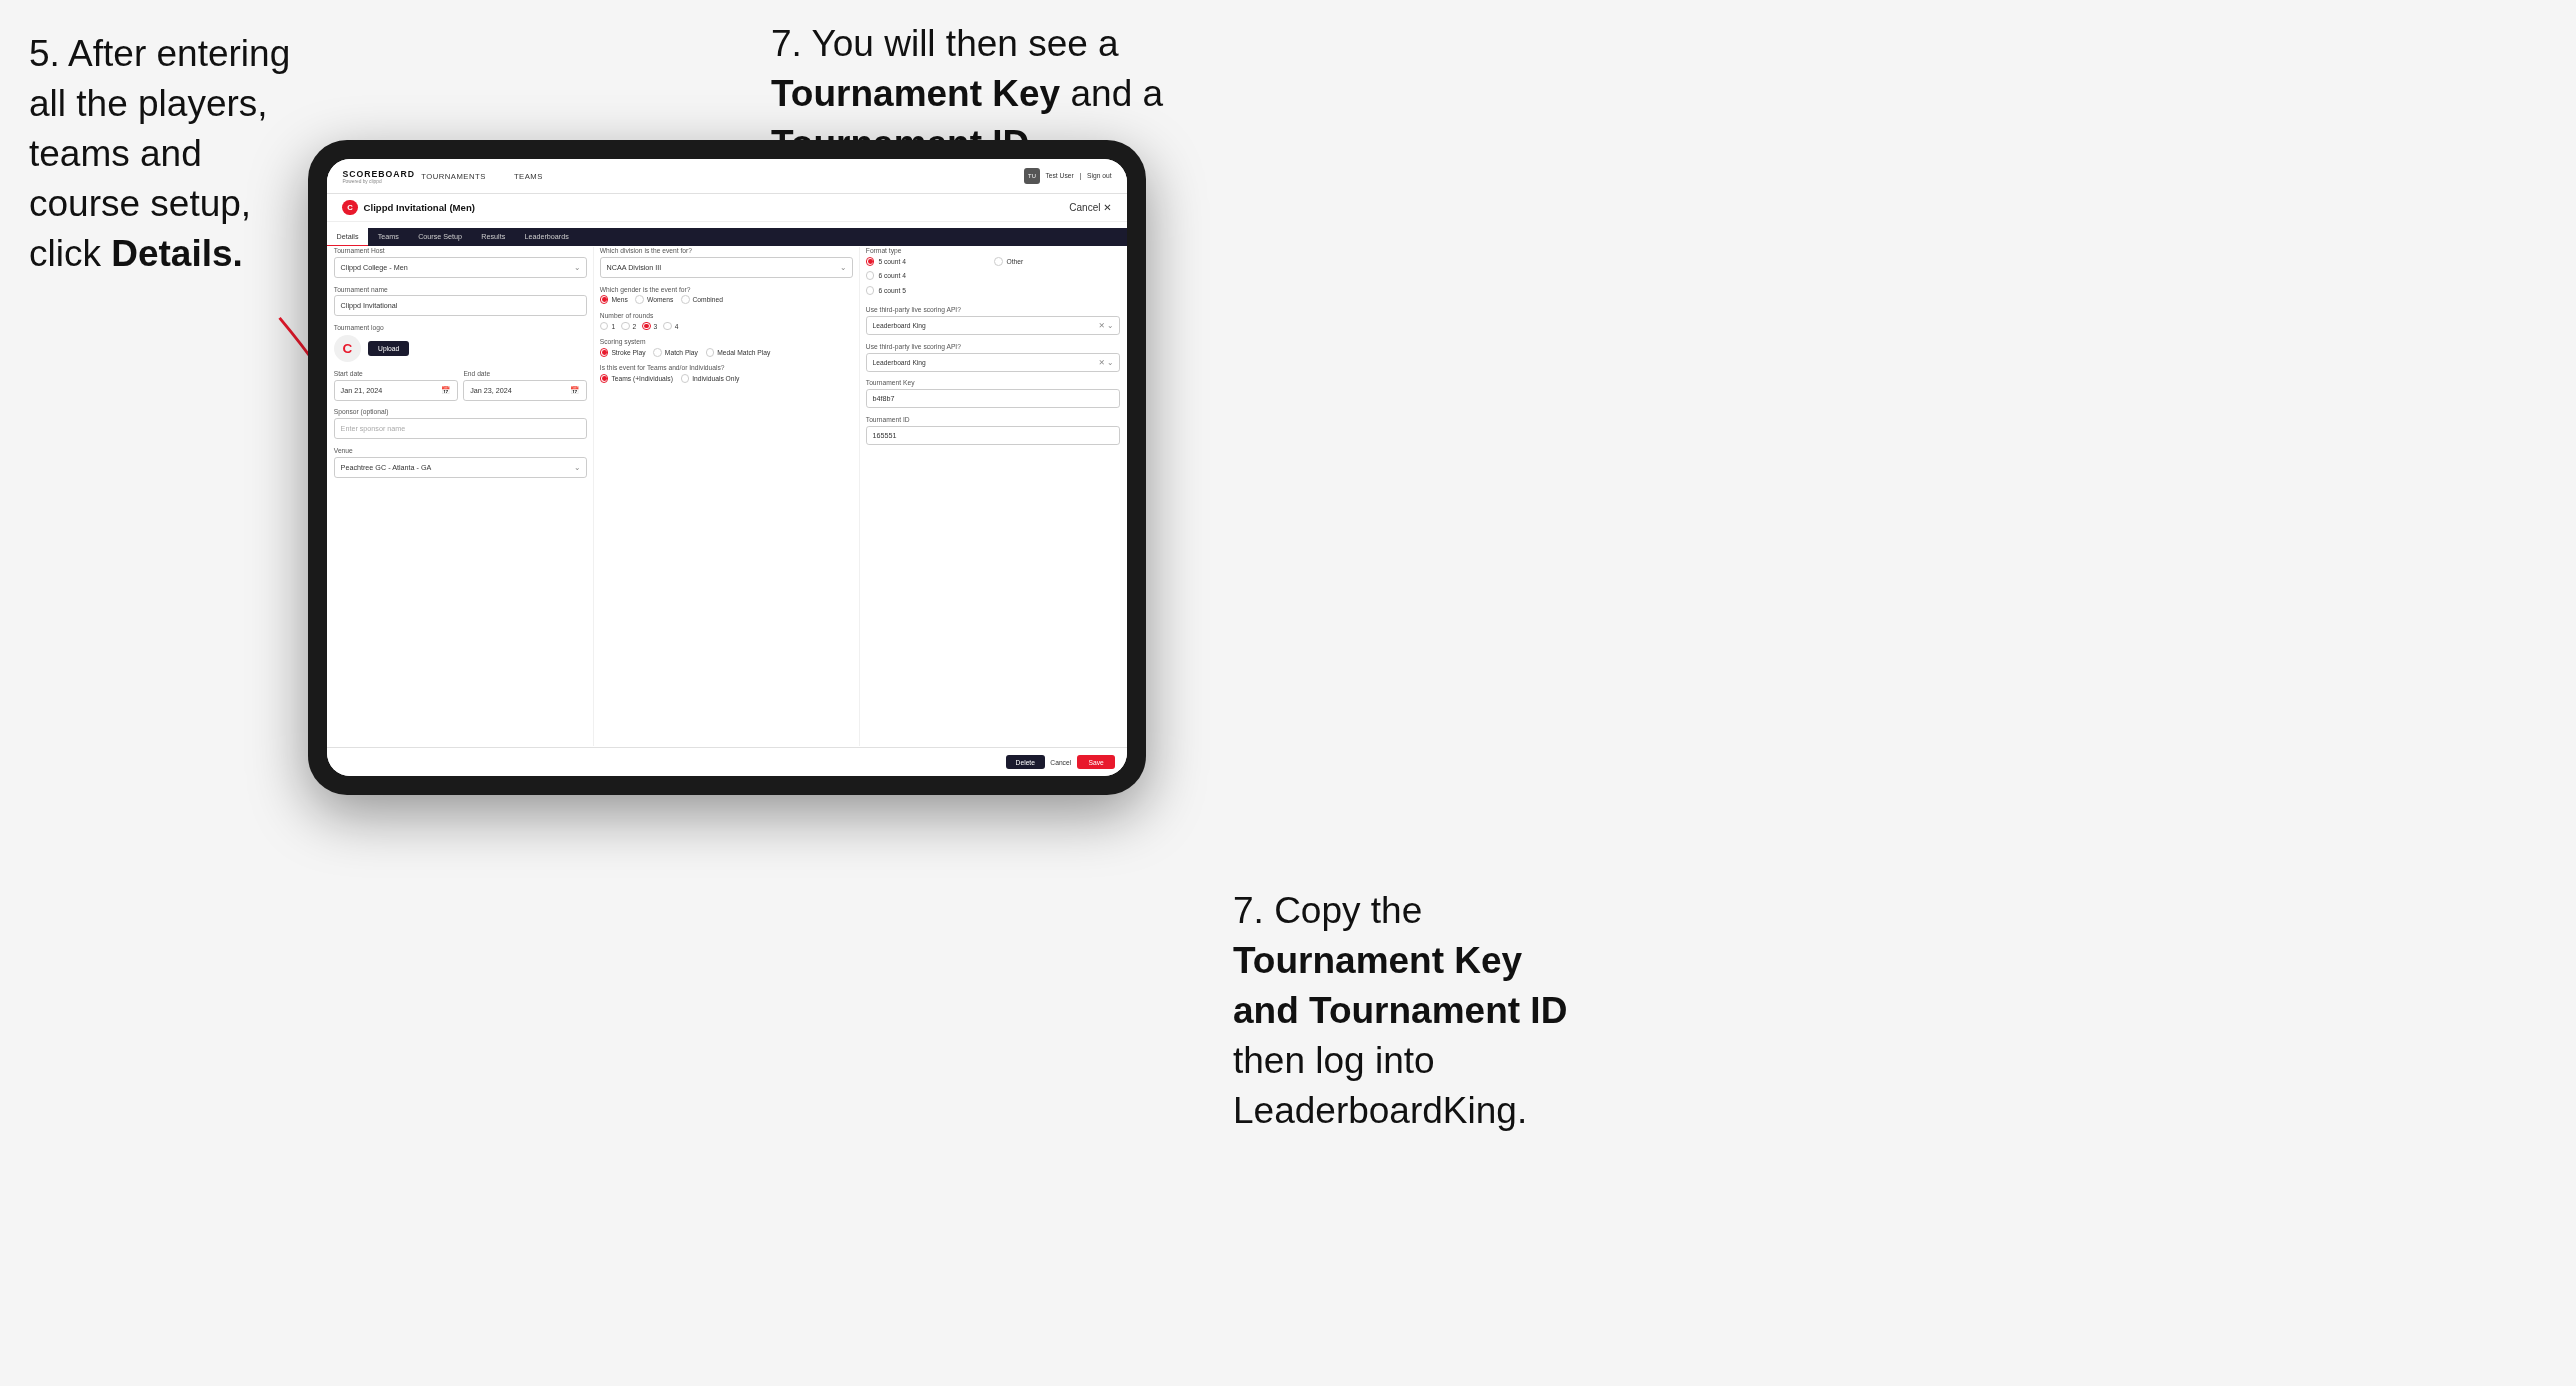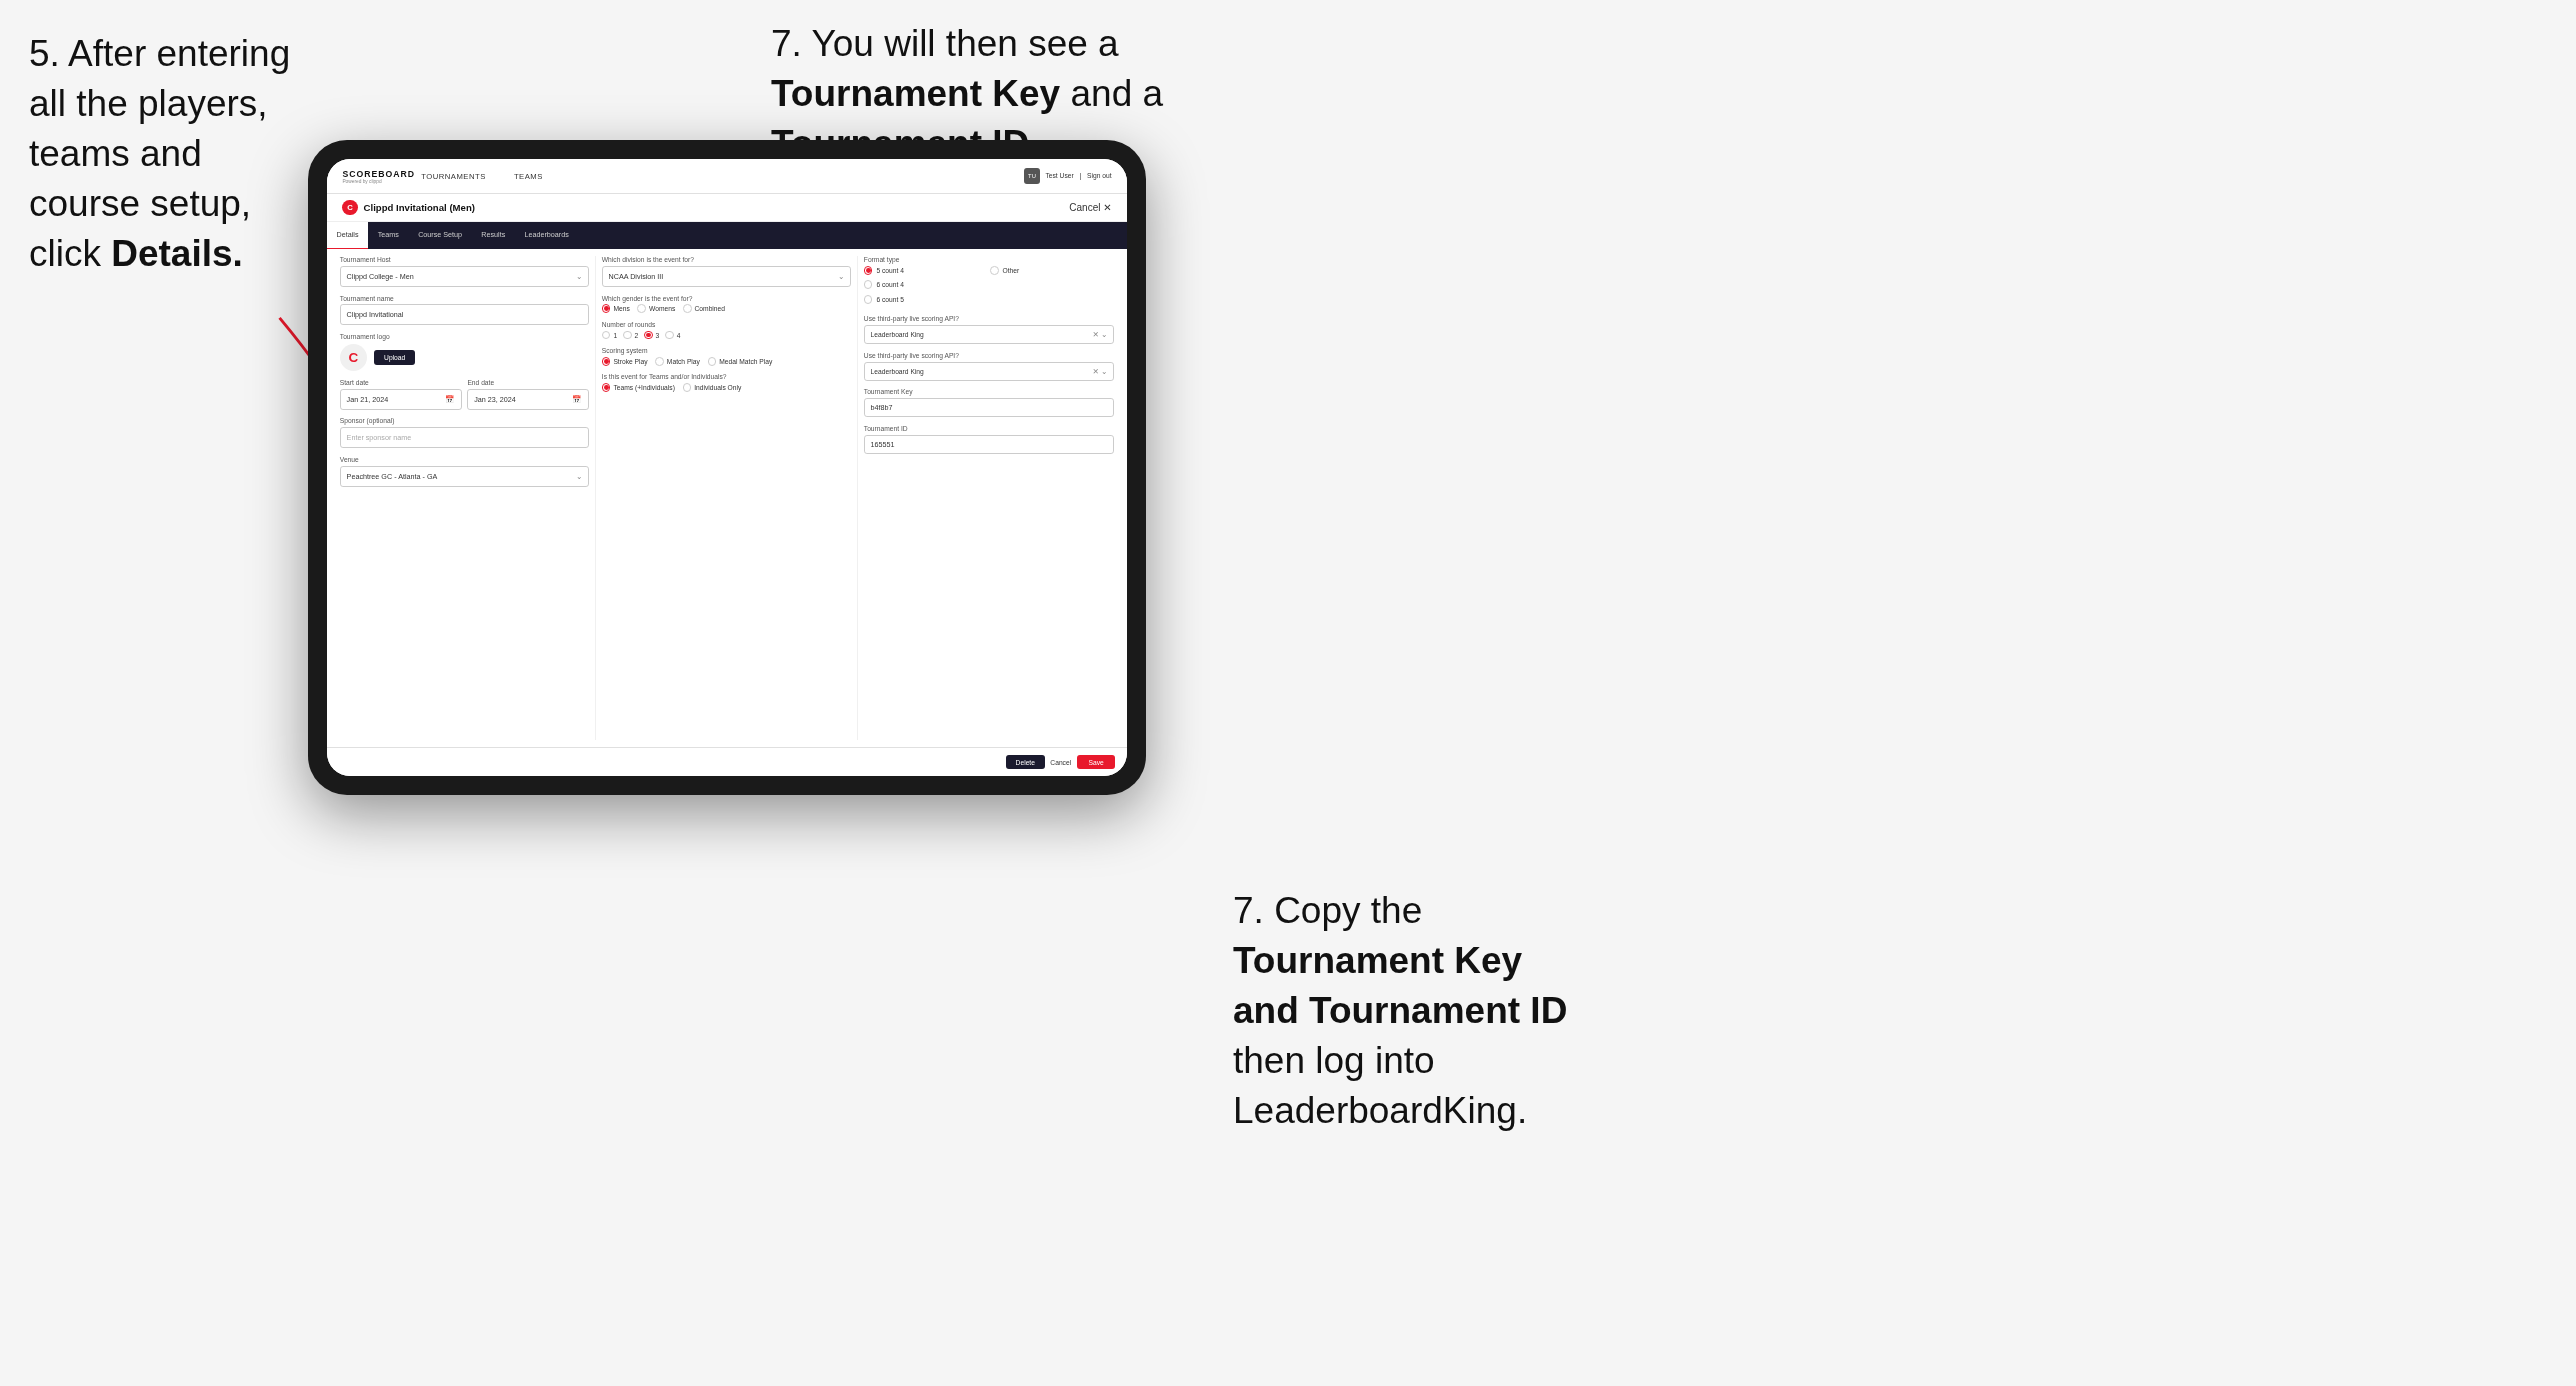--- a/index.html
+++ b/index.html
@@ -157,22 +157,23 @@
     }
     .cancel-btn {
       font-size: 10px;
       color: #333;
     }
 
     
     .tab-bar {
       background: #1a1a2e;
       display: flex;
-      height: 27px;
+      height: 18px;
       flex-shrink: 0;
+      margin-top: 6px;
     }
     .tab {
       padding: 0 9.6px;
       font-size: 7.2px;
       color: #ccc;
       display: flex;
       align-items: center;
       cursor: pointer;
       border-bottom: 1.9px solid transparent;
     }
@@ -185,21 +186,21 @@
     
     .main-content {
       flex: 1;
       overflow-y: auto;
       background: #fff;
     }
     .content-grid {
       display: grid;
       grid-template-columns: 1fr 1fr 1fr;
       gap: 0;
-      padding: 7px;
+      padding: 1px;
       height: 100%;
     }
     .col {
       padding: 0 5.8px;
       border-right: 1px solid #f0f0f0;
     }
     .col:last-child { border-right: none; }
 
     .field-group {
       margin-bottom: 7.7px;

